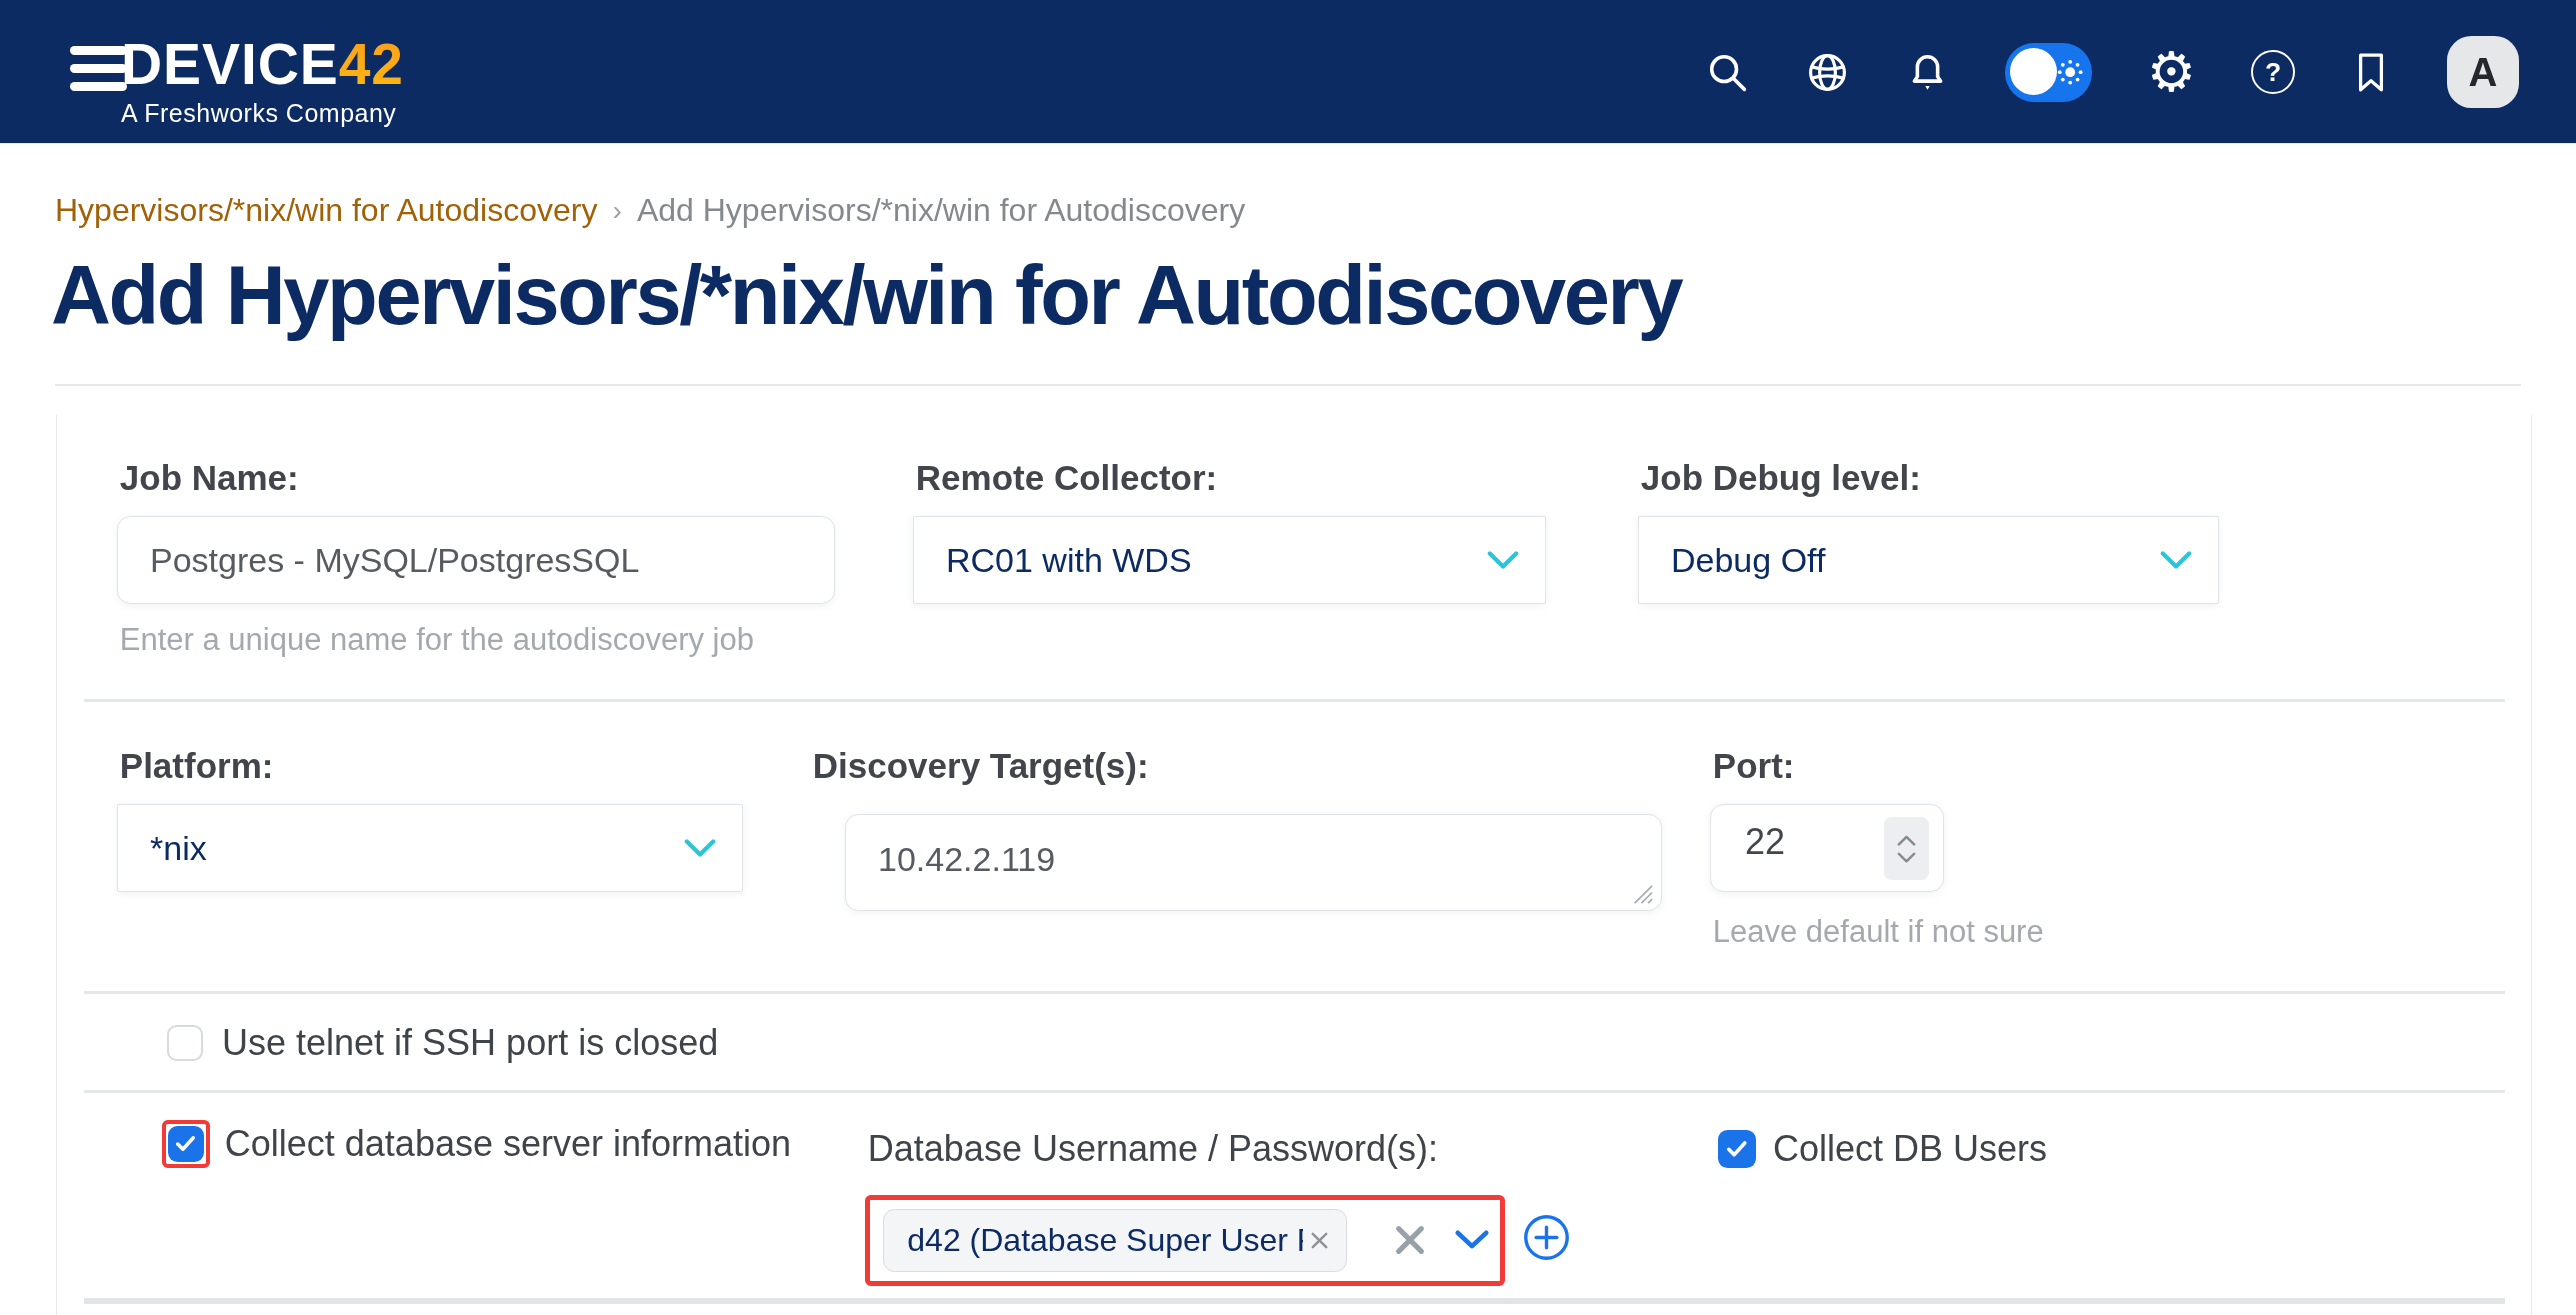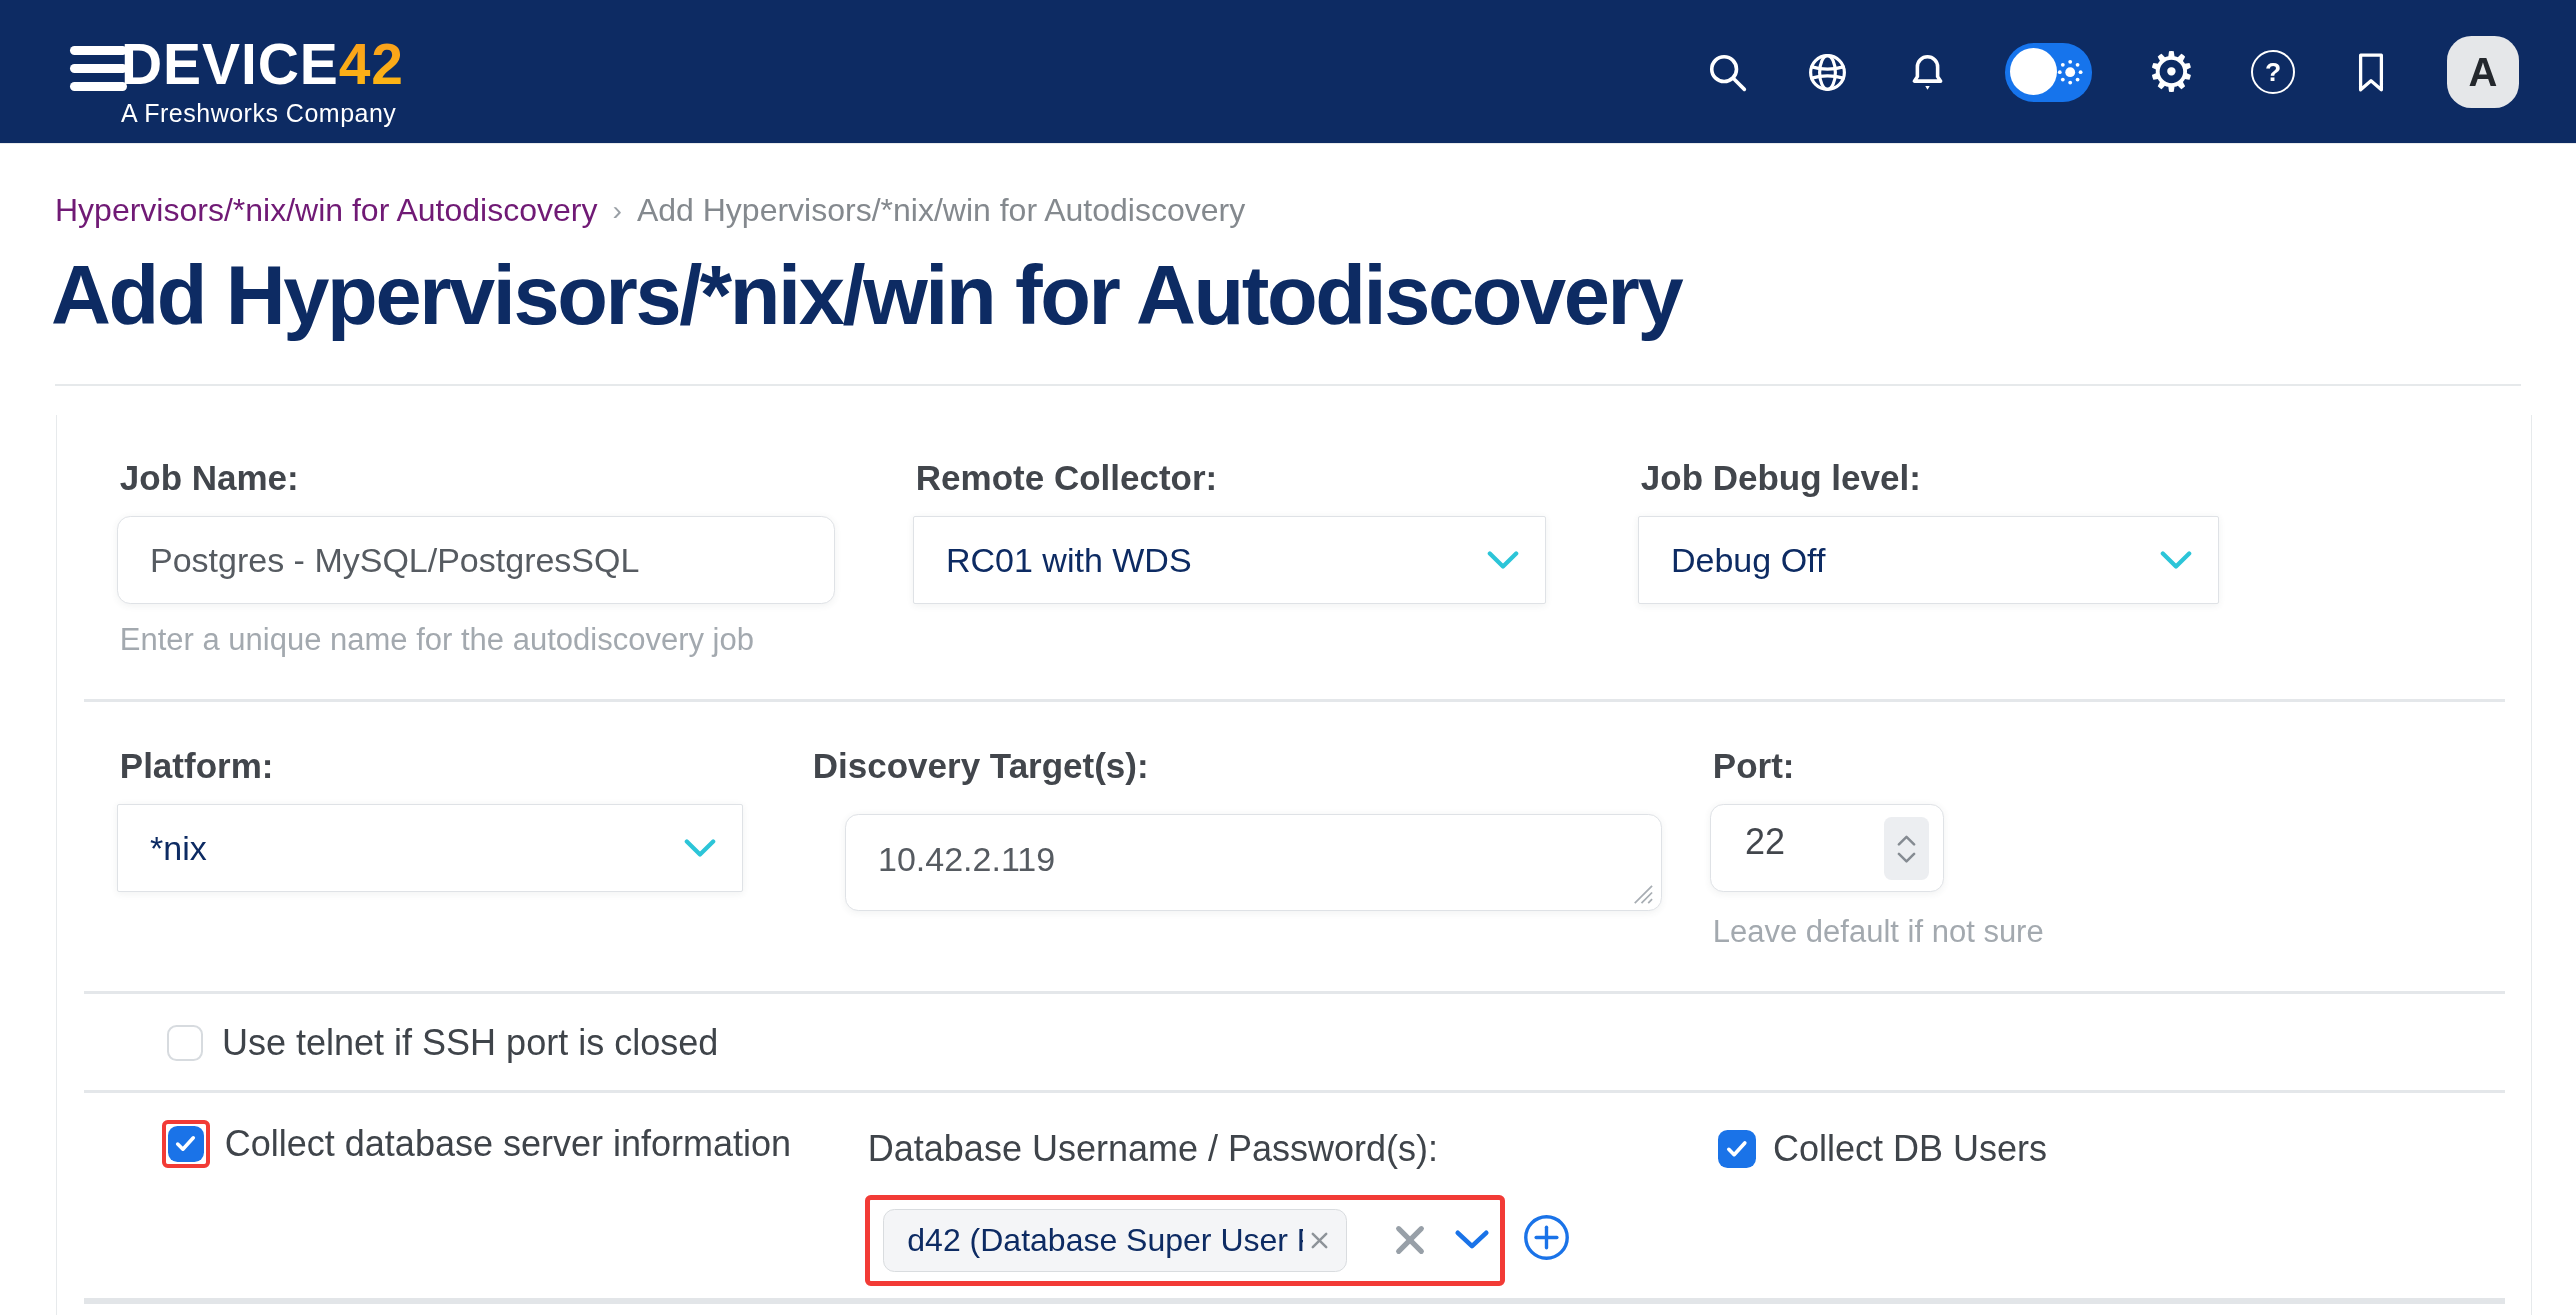--- a/index.html
+++ b/index.html
@@ -22,21 +22,21 @@
   .help-circle{width:44px;height:44px;border:2.8px solid #fff;border-radius:50%;display:flex;align-items:center;justify-content:center;box-sizing:border-box;}
   .help-circle span{color:#fff;font-size:26.5px;font-weight:700;line-height:26.5px;}
   .toggle{position:relative;width:87px;height:59px;border-radius:29px;background:#1674ec;border:none;cursor:pointer;}
   .toggle .knob{position:absolute;left:5.7px;top:5.7px;width:47px;height:47px;border-radius:50%;background:#ffffff;}
   .toggle svg{position:absolute;right:7.6px;top:15px;}
   .avatar{width:72px;height:72px;border-radius:34%;background:#e5e7e9;display:flex;align-items:center;justify-content:center;border:none;cursor:pointer;}
   .avatar span{font-size:40px;font-weight:700;color:#24282d;}
 
   
   .breadcrumb{position:absolute;left:55px;top:192px;display:flex;align-items:center;gap:15px;font-size:32px;font-weight:500;white-space:nowrap;}
-  .crumb-link{color:#701a75;text-decoration:none;cursor:pointer;}
+  .crumb-link{color:#a16207;text-decoration:none;cursor:pointer;}
   .crumb-sep{color:#9aa0a6;font-size:28.4px;}
   .crumb-current{color:#84898e;}
   .page-title{position:absolute;left:51px;top:248px;margin:0;font-size:83px;font-weight:800;letter-spacing:-2.4px;color:#0d2b63;white-space:nowrap;}
   .title-rule{position:absolute;left:55px;top:384px;width:2466px;height:1.9px;background:#e6e9eb;}
 
   
   .panel{position:absolute;left:56px;top:415px;width:2476px;height:900px;background:#fff;border-left:1.9px solid #e7eaec;border-right:1.9px solid #e7eaec;box-sizing:border-box;}
   .divider{position:absolute;left:26.5px;width:2421px;height:2.8px;background:#e4e7ea;}
   #div1{top:284px;} #div2{top:576px;} #div3{top:675px;} #div4{top:883px;height:5.7px;background:#e2e5e8;}
 

